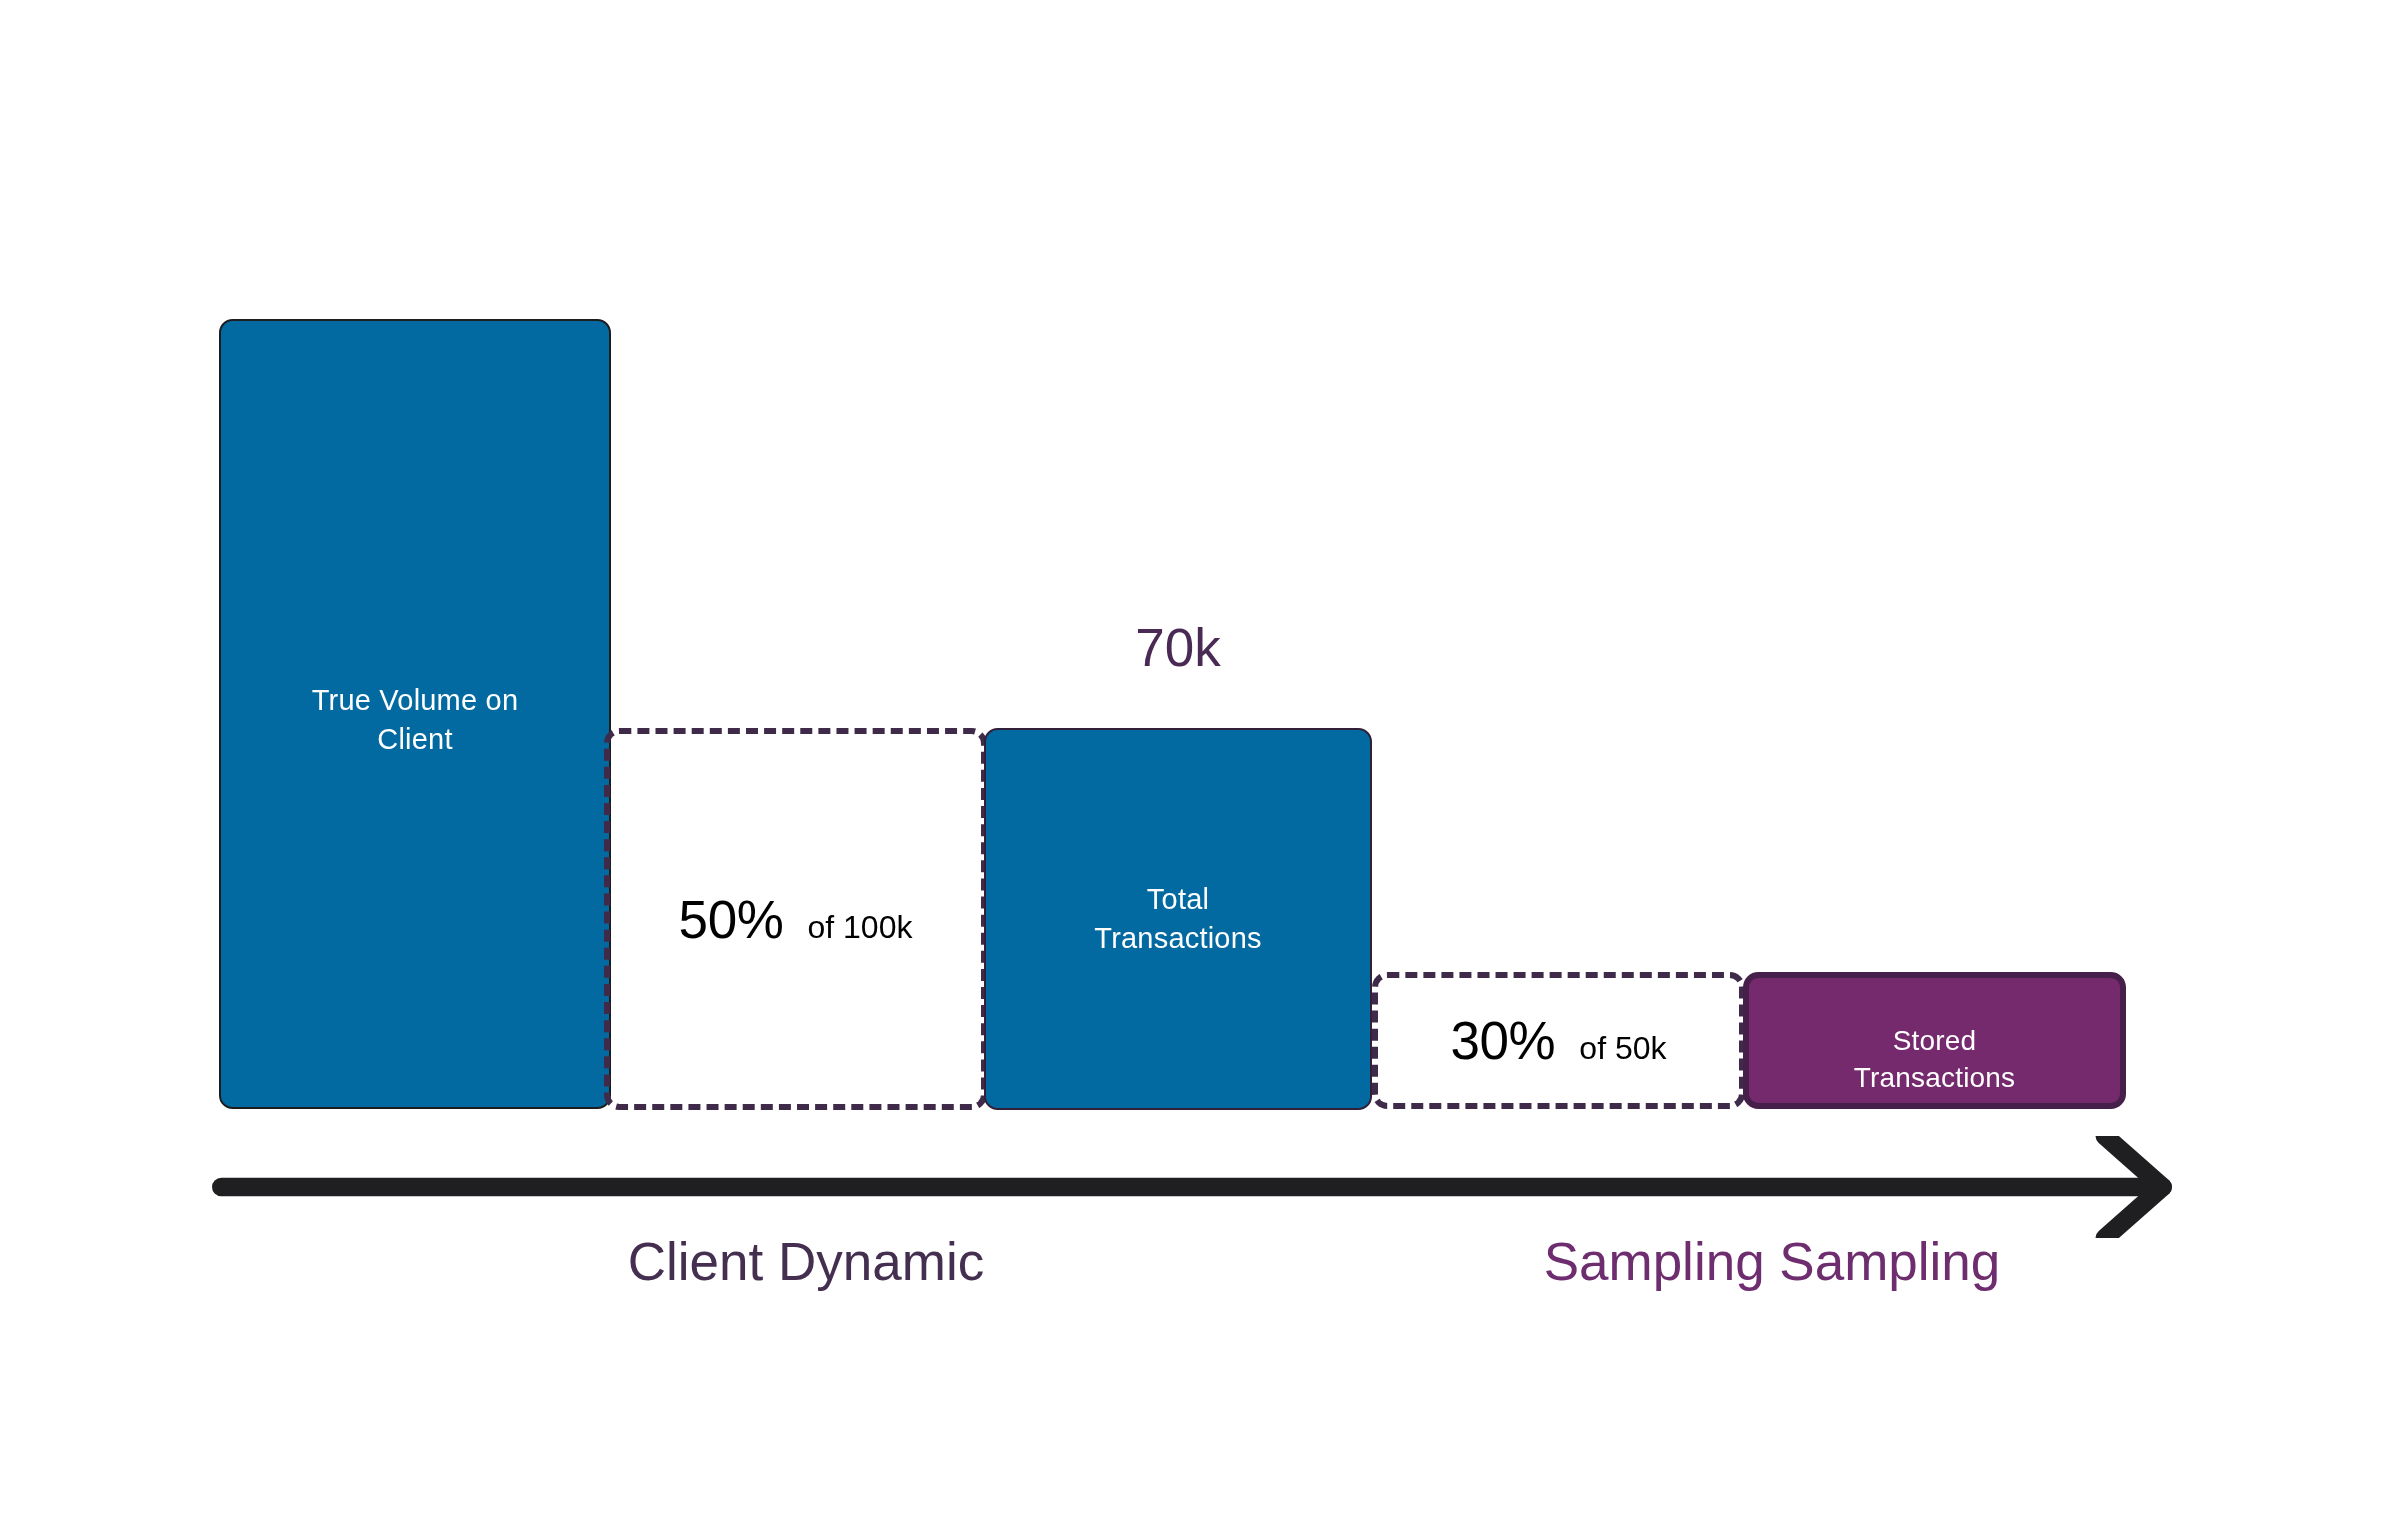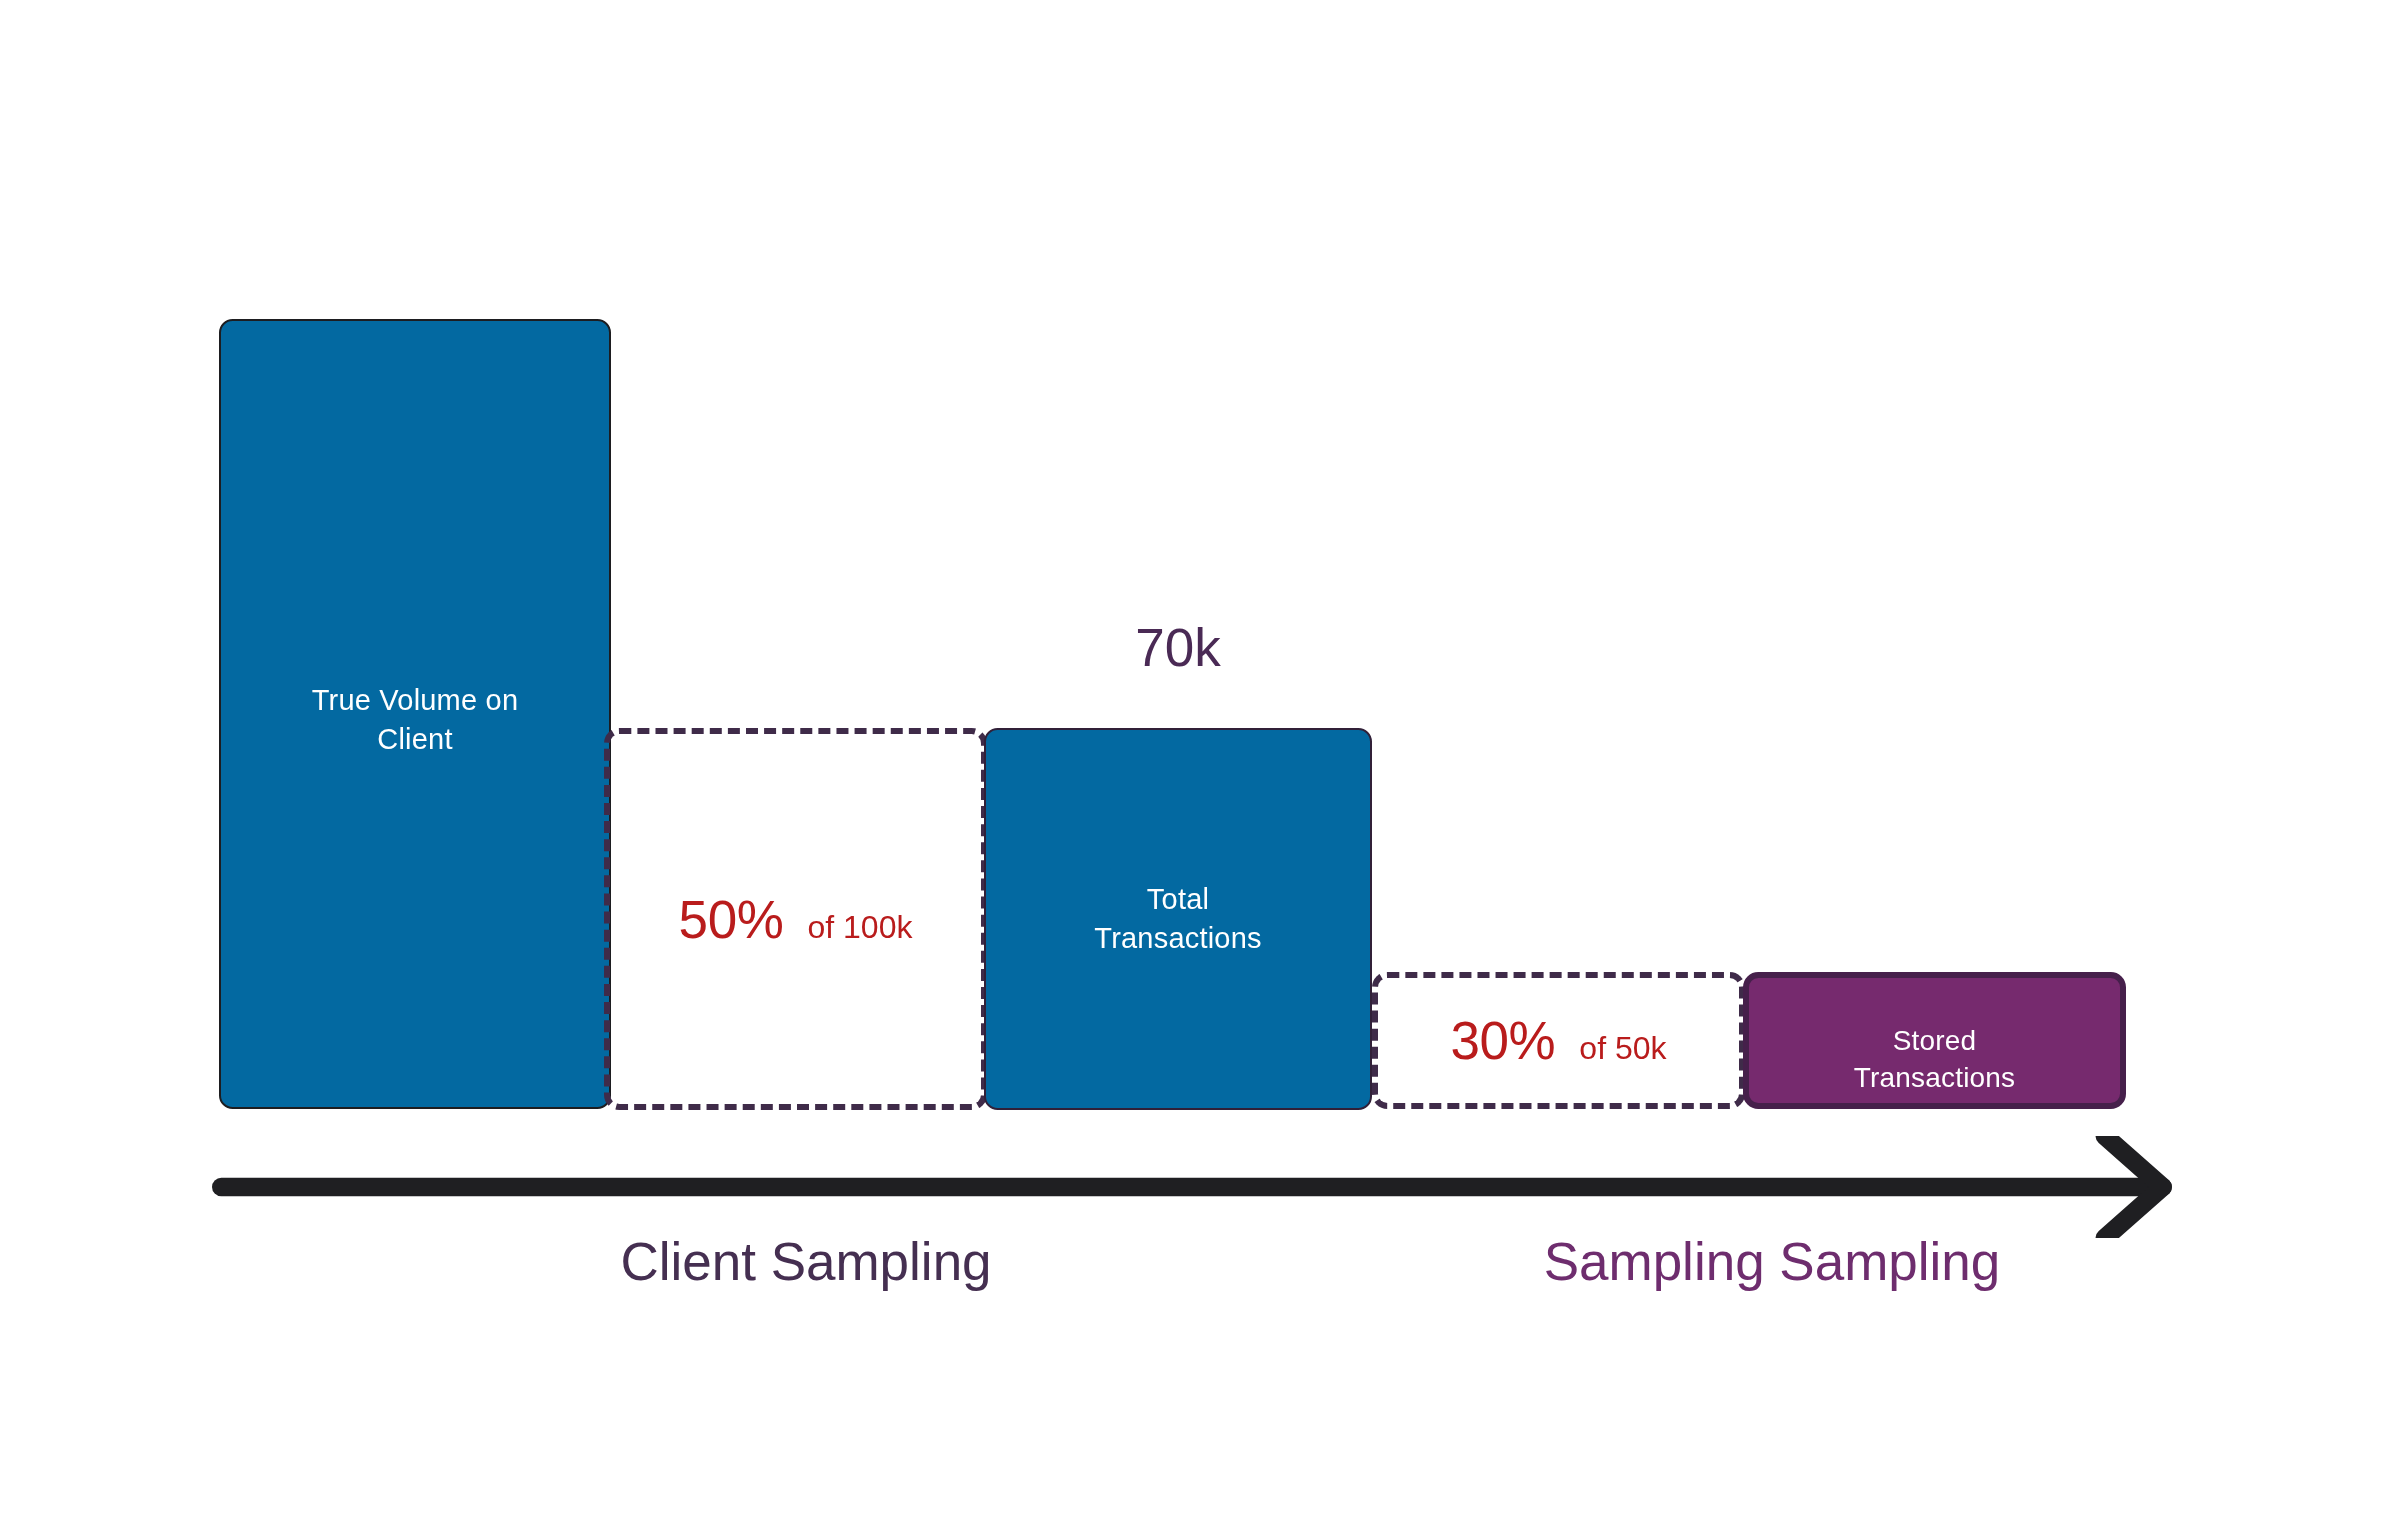--- a/index.html
+++ b/index.html
@@ -75,21 +75,21 @@
     background: transparent;
     border: 6px dashed #3F2B49;
     border-radius: 15.3px;
   }
 
   .pct-wrap {
     display: flex;
     align-items: baseline;
     justify-content: space-between;
     gap: 24px;
-    color: #b91c1c;
+    color: #000000;
   }
   .pct-big {
     font-size: 53px;
     font-weight: 400;
     letter-spacing: -0.4px;
   }
   .pct-small {
     font-size: 32px;
     font-weight: 400;
   }
@@ -219,18 +219,18 @@
 Transactions</div>
   </div>
 
   <svg id="axis-arrow" viewBox="0 0 2350 120" xmlns="http://www.w3.org/2000/svg">
     <g stroke="#1F1F22" stroke-width="22" fill="none" stroke-linecap="round" stroke-linejoin="round">
       <line x1="11" y1="60" x2="2300" y2="60"></line>
       <polyline points="2232,0 2300,60 2232,120"></polyline>
     </g>
   </svg>
 
-  <div class="stage-label" id="label-client-sampling">Client Sampling</div>
+  <div class="stage-label" id="label-client-sampling">Client Dynamic</div>
 
   <div class="stage-label" id="label-dynamic-sampling">Sampling Sampling</div>
 
 </div>
 
 
 </body></html>

